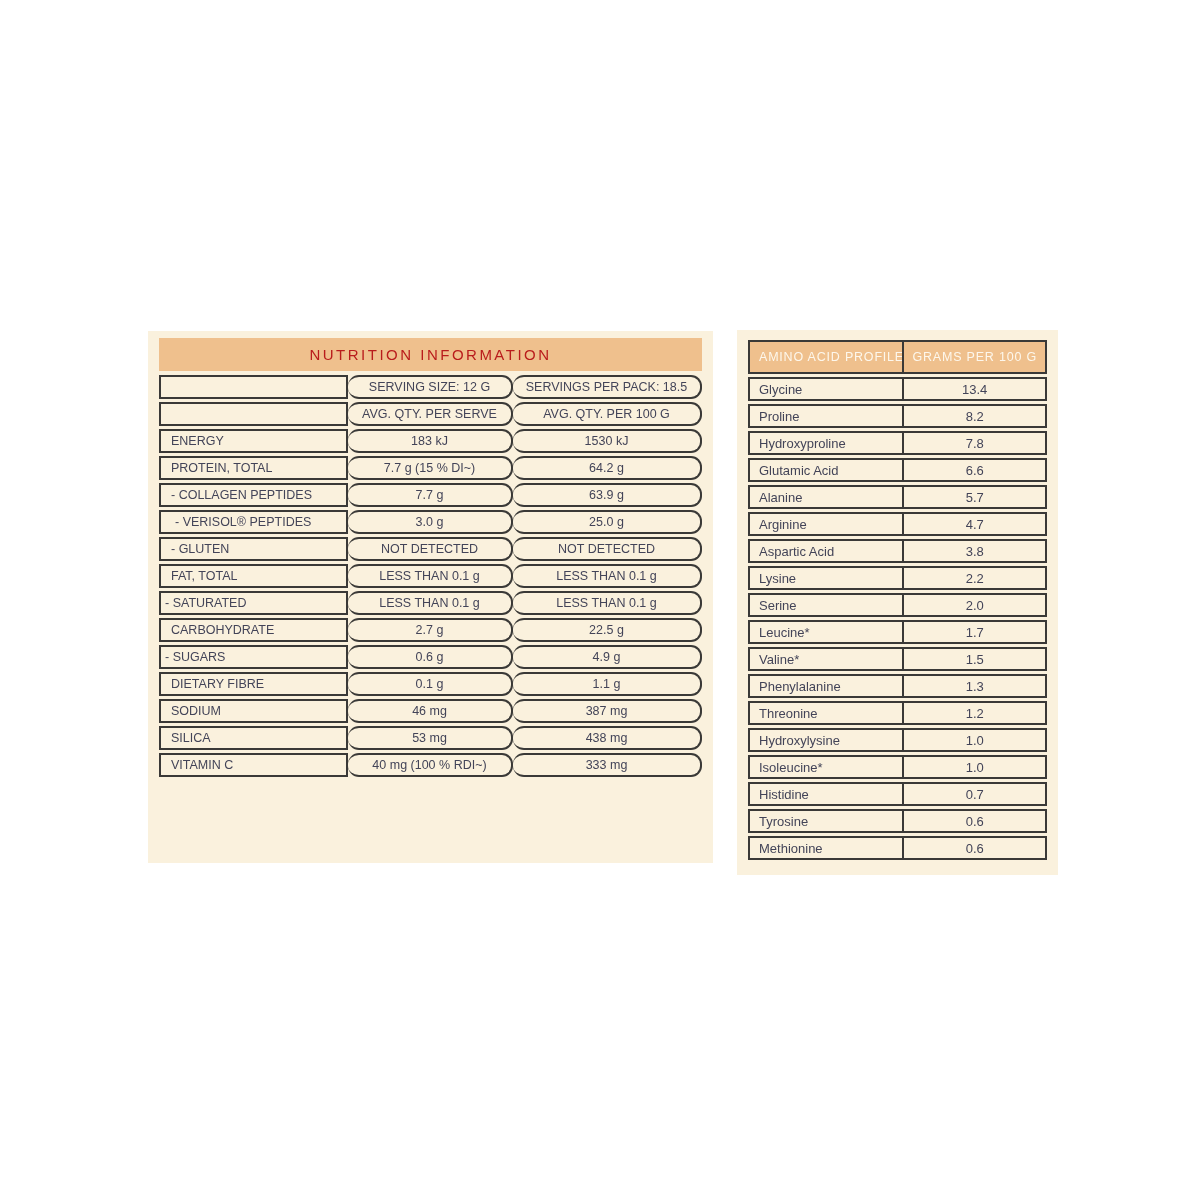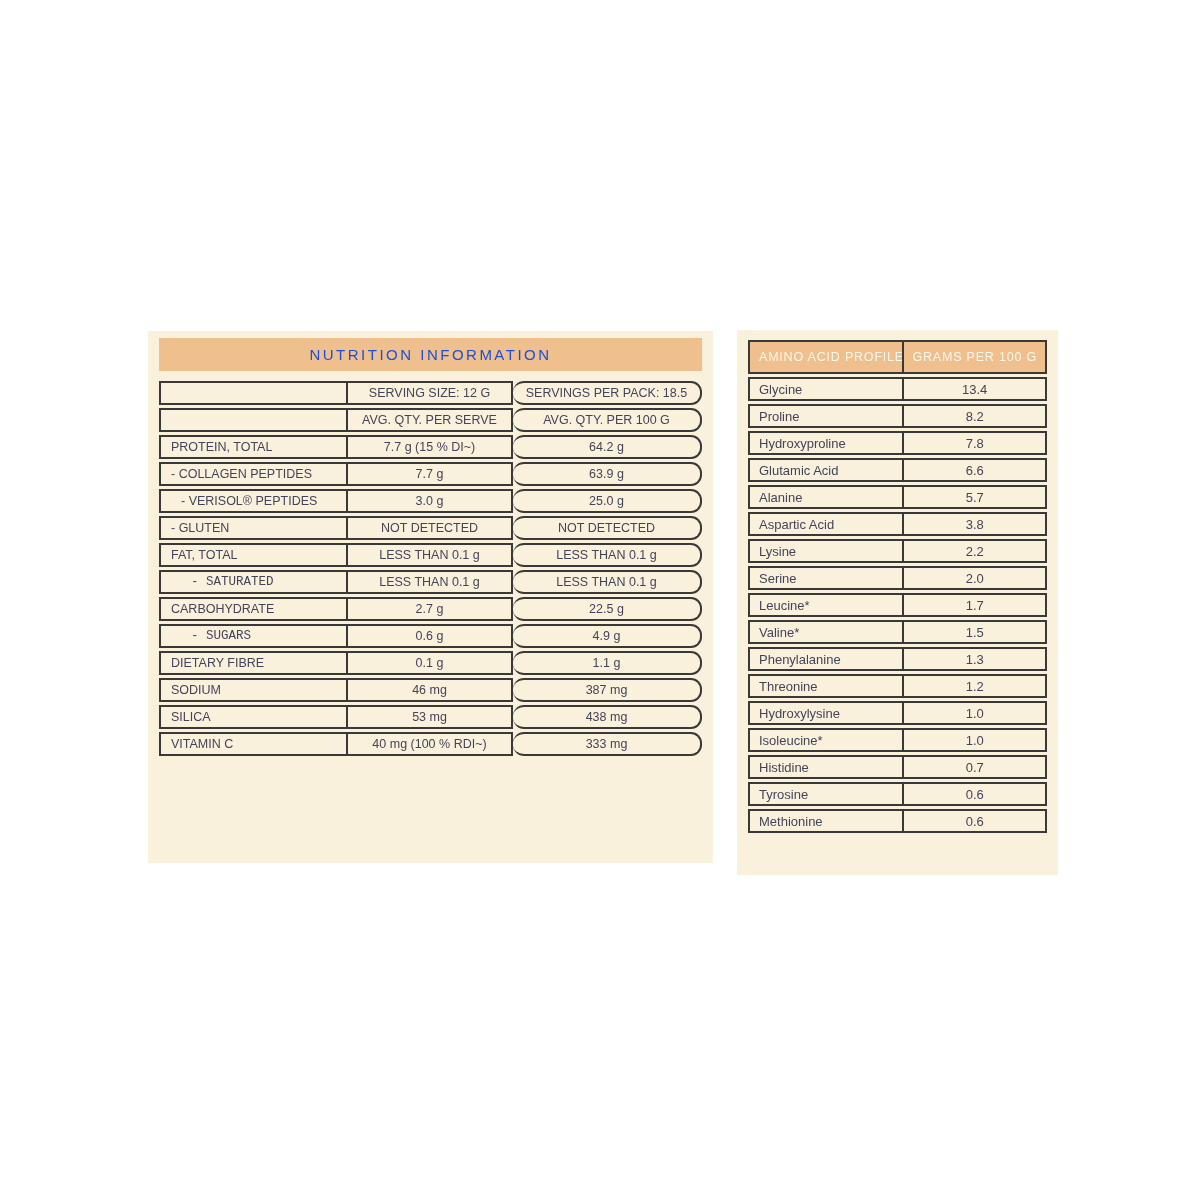--- a/index.html
+++ b/index.html
@@ -34,24 +34,24 @@
     height: 545px;
     padding: 10px 11px;
   }
   .title-bar {
     width: 543px;
     height: 33px;
     background: #efc08d;
     display: flex;
     align-items: center;
     justify-content: center;
-    color: #1d4ed8;
+    color: #b91c1c;
     font-size: 15px;
     letter-spacing: 2.5px;
-    margin-bottom: 10px;
+    margin-bottom: 4px;
     box-sizing: border-box;
   }
   .tbl {
     display: block;
   }
   .trow {
     display: flex;
     margin-bottom: 3px;
   }
   .trow:last-child { margin-bottom: 16px; }
@@ -63,24 +63,24 @@
     align-items: center;
     color: #434458;
     font-size: 12.5px;
     background: transparent;
     overflow: hidden;
     white-space: nowrap;
   }
   .tcell + .tcell { border-left: 0; }
   
   .nt-c0 { width: 189px; justify-content: flex-start; padding-left: 10px; }
-  .nt-c1 { width: 165px; justify-content: center; text-align: center; }
+  .nt-c1 { width: 165px; justify-content: center; text-align: center; border-radius: 11px; }
   .nt-c2 { width: 189px; justify-content: center; text-align: center; border-radius: 11px; }
-  .indent-1 { padding-left: 30px; font-family: Liberation Mono, monospace; }
-  .indent-2 { padding-left: 20px; }
+  .indent-1 { padding-left: 4px; }
+  .indent-2 { padding-left: 14px; }
   
   .am-c0 { width: 164px; justify-content: flex-start; padding-left: 9px; font-size: 13px; }
   .am-c1 { width: 150px; justify-content: center; text-align: center; font-size: 13px; }
   .am-head .tcell {
     height: 34px;
     background: #efc08d;
     color: #fdf7ec;
     font-size: 12.5px;
     letter-spacing: 0.8px;
   }
@@ -98,20 +98,25 @@
           <div class="tcell nt-c0"></div>
           <div class="tcell nt-c1">SERVING SIZE: 12 G</div>
           <div class="tcell nt-c2">SERVINGS PER PACK: 18.5</div>
         </div>
         <div class="trow">
           <div class="tcell nt-c0"></div>
           <div class="tcell nt-c1">AVG. QTY.  PER SERVE</div>
           <div class="tcell nt-c2">AVG. QTY. PER 100 G</div>
         </div>
         <div class="trow">
+          <div class="tcell nt-c0">ENERGY</div>
+          <div class="tcell nt-c1">183 kJ</div>
+          <div class="tcell nt-c2">1530 kJ</div>
+        </div>
+        <div class="trow">
           <div class="tcell nt-c0">PROTEIN, TOTAL</div>
           <div class="tcell nt-c1">7.7 g (15 % DI~)</div>
           <div class="tcell nt-c2">64.2 g</div>
         </div>
         <div class="trow">
           <div class="tcell nt-c0">- COLLAGEN PEPTIDES</div>
           <div class="tcell nt-c1">7.7 g</div>
           <div class="tcell nt-c2">63.9 g</div>
         </div>
         <div class="trow">
@@ -187,20 +192,24 @@
         </div>
         <div class="trow">
           <div class="tcell am-c0">Glutamic Acid</div>
           <div class="tcell am-c1">6.6</div>
         </div>
         <div class="trow">
           <div class="tcell am-c0">Alanine</div>
           <div class="tcell am-c1">5.7</div>
         </div>
         <div class="trow">
+          <div class="tcell am-c0">Arginine</div>
+          <div class="tcell am-c1">4.7</div>
+        </div>
+        <div class="trow">
           <div class="tcell am-c0">Aspartic Acid</div>
           <div class="tcell am-c1">3.8</div>
         </div>
         <div class="trow">
           <div class="tcell am-c0">Lysine</div>
           <div class="tcell am-c1">2.2</div>
         </div>
         <div class="trow">
           <div class="tcell am-c0">Serine</div>
           <div class="tcell am-c1">2.0</div>

